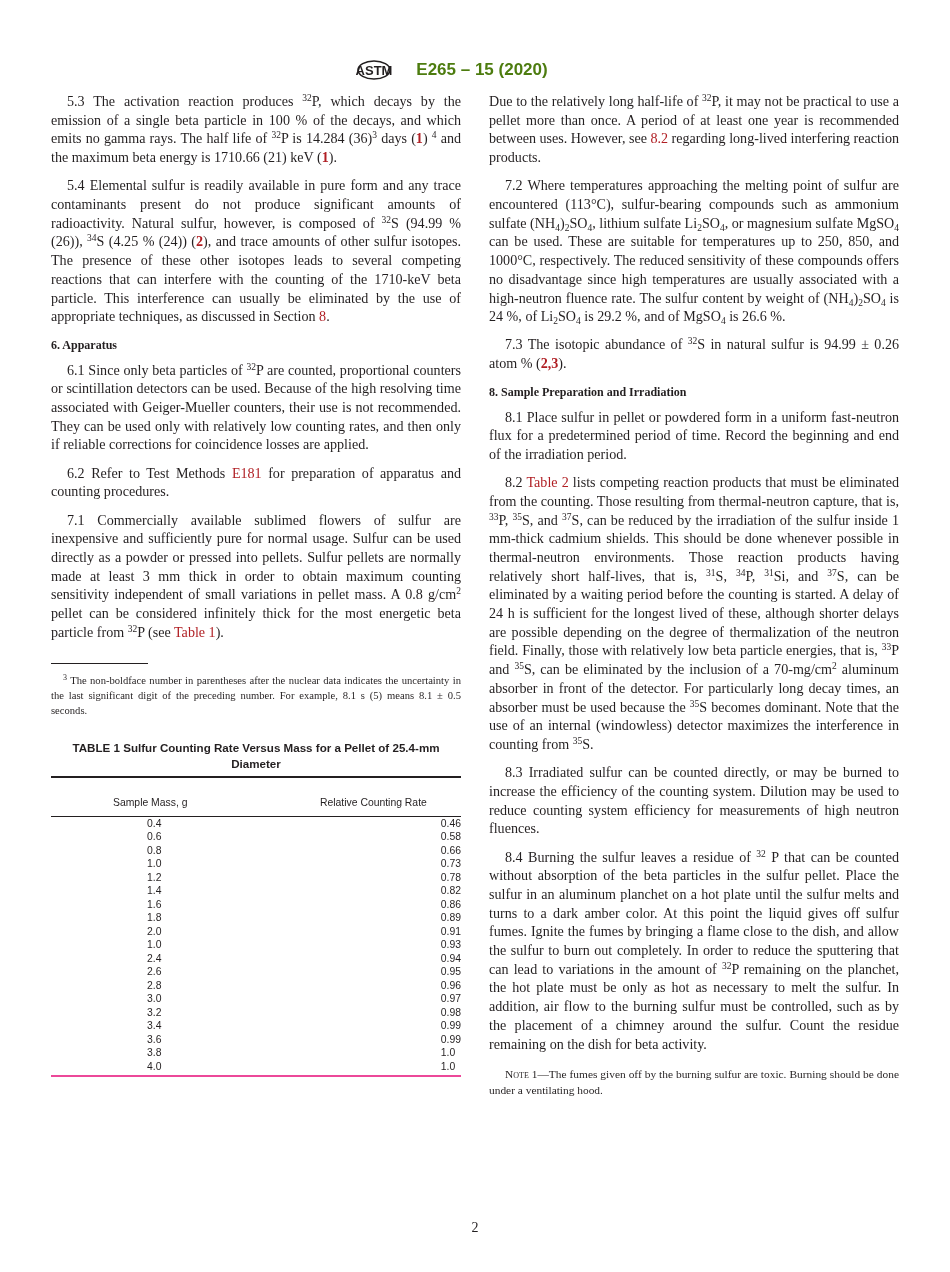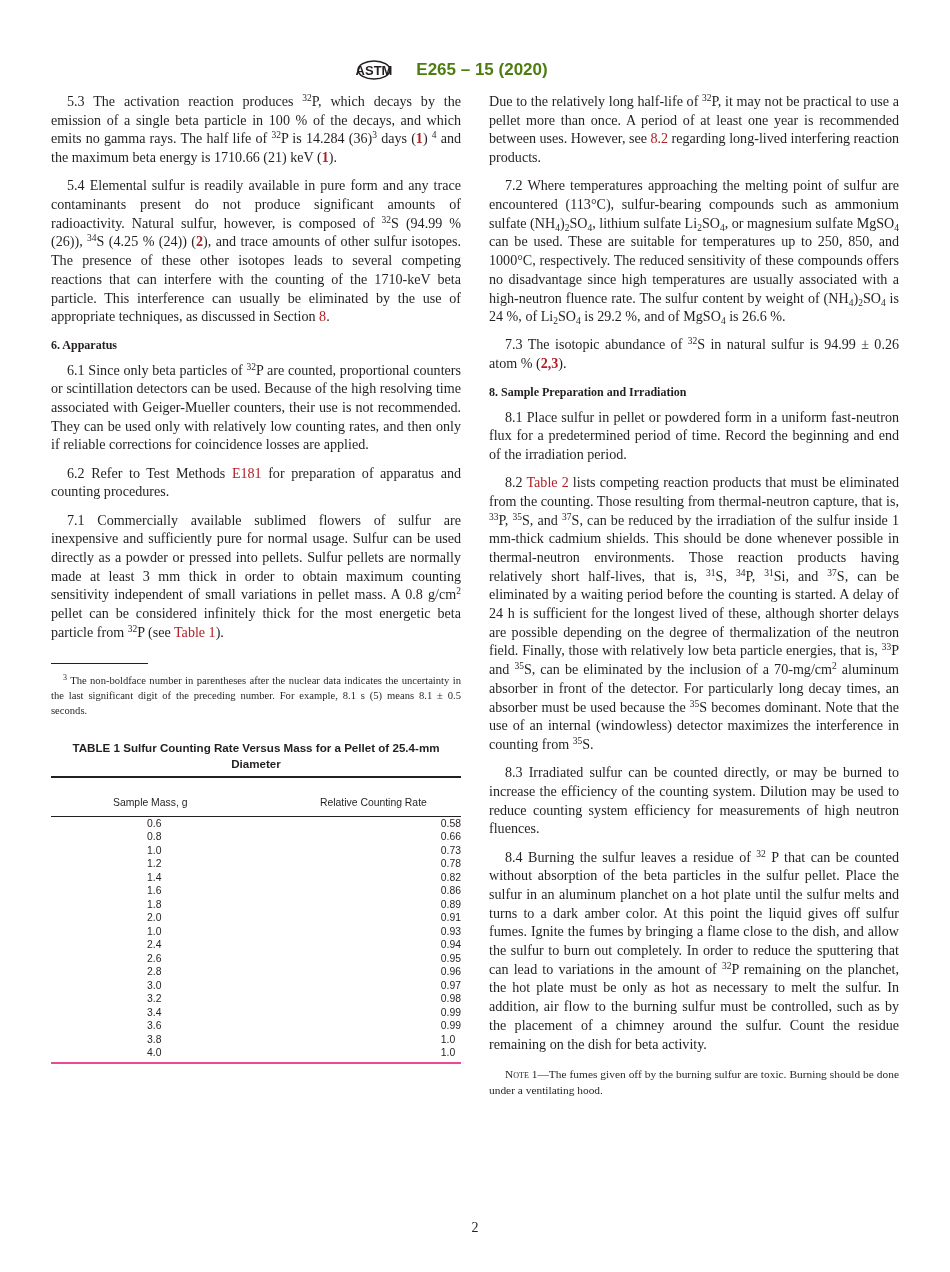--- a/index.html
+++ b/index.html
@@ -63,20 +63,24 @@
 
   <div class="table-title">TABLE 1 Sulfur Counting Rate Versus Mass for a Pellet of 25.4-mm Diameter</div>
   <table class="data">
     <thead>
       <tr>
         <th>Sample Mass, g</th>
         <th>Relative Counting Rate</th>
       </tr>
     </thead>
     <tbody id="table1-body">
+        <tr>
+          <td class="mass">0.4</td>
+          <td class="rate">0.46</td>
+        </tr>
         <tr>
           <td class="mass">0.6</td>
           <td class="rate">0.58</td>
         </tr>
         <tr>
           <td class="mass">0.8</td>
           <td class="rate">0.66</td>
         </tr>
         <tr>
           <td class="mass">1.0</td>

